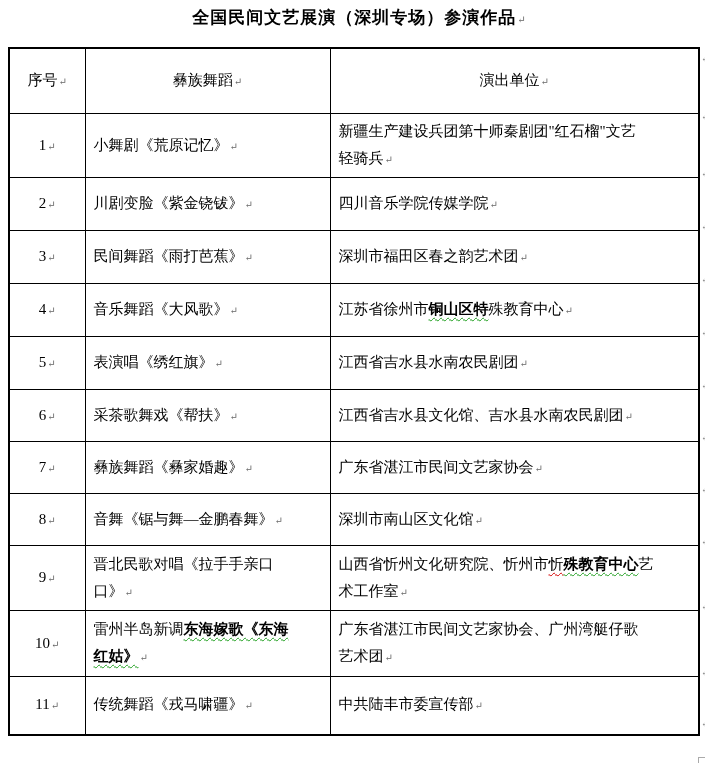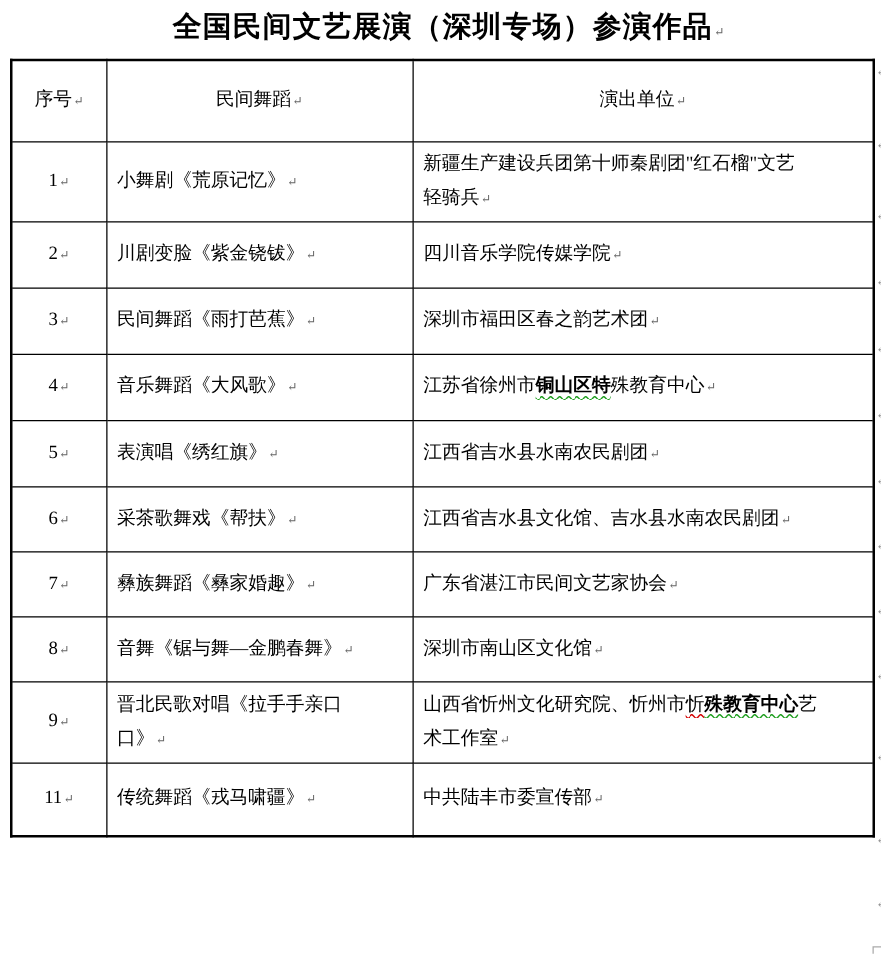--- a/index.html
+++ b/index.html
@@ -6,21 +6,21 @@
   body{
     width:705px;height:763px;position:relative;overflow:hidden;
     background:#ffffff;color:#000;
     font-family:"Liberation Serif","DejaVu Serif",serif;
   }
   .title-line{
     position:absolute;top:6px;left:0;width:718px;
     text-align:center;white-space:nowrap;
   }
   .doc-title{
-    display:inline;font-size:23px;font-weight:bold;letter-spacing:1px;font-family:Liberation Serif, serif;
+    display:inline;font-size:17px;font-weight:bold;letter-spacing:1px;font-family:Liberation Serif, serif;
   }
   .pmark{
     font-size:10px;color:#666;margin-left:1px;font-weight:normal;
     letter-spacing:0;vertical-align:baseline;
   }
   table.works{
     position:absolute;left:8px;top:47px;width:692px;
     border-collapse:collapse;table-layout:fixed;
     border:2px solid #000;
   }
@@ -62,21 +62,21 @@
 
 <table class="works">
   <colgroup>
     <col style="width:76px">
     <col style="width:245px">
     <col style="width:369px">
   </colgroup>
   <thead>
     <tr>
       <th><span>序号</span><span class="pmark">↵</span></th>
-      <th><span>民间舞蹈</span><span class="pmark">↵</span></th>
+      <th><span>彝族舞蹈</span><span class="pmark">↵</span></th>
       <th><span>演出单位</span><span class="pmark">↵</span></th>
     </tr>
   </thead>
   <tbody>
       <tr style="height: 57px;">
         <td class="cell-num"><span>1</span><span class="pmark">↵</span></td>
         <td class="cell-name"><span>小舞剧《荒原记忆》</span><span class="pmark">↵</span></td>
         <td class="cell-unit"><span>新疆生产建设兵团第十师秦剧团"红石榴"文艺
 轻骑兵</span><span class="pmark">↵</span></td>
       </tr>
@@ -115,20 +115,27 @@
         <td class="cell-name"><span>音舞《锯与舞—金鹏春舞》</span><span class="pmark">↵</span></td>
         <td class="cell-unit"><span>深圳市南山区文化馆</span><span class="pmark">↵</span></td>
       </tr>
       <tr style="height: 65px;">
         <td class="cell-num"><span>9</span><span class="pmark">↵</span></td>
         <td class="cell-name"><span>晋北民歌对唱《拉手手亲口
 口》</span><span class="pmark">↵</span></td>
         <td class="cell-unit"><span>山西省忻州文化研究院、忻州市</span><span class="wavy-red">忻</span><span class="wavy-green">殊教育中心</span><span>艺
 术工作室</span><span class="pmark">↵</span></td>
       </tr>
+      <tr style="height: 66px;">
+        <td class="cell-num"><span>10</span><span class="pmark">↵</span></td>
+        <td class="cell-name"><span>雷州半岛新调</span><span class="wavy-green">东海嫁歌《东海
+红姑》</span><span class="pmark">↵</span></td>
+        <td class="cell-unit"><span>广东省湛江市民间文艺家协会、广州湾艇仔歌
+艺术团</span><span class="pmark">↵</span></td>
+      </tr>
       <tr style="height: 58px;">
         <td class="cell-num"><span>11</span><span class="pmark">↵</span></td>
         <td class="cell-name"><span>传统舞蹈《戎马啸疆》</span><span class="pmark">↵</span></td>
         <td class="cell-unit"><span>中共陆丰市委宣传部</span><span class="pmark">↵</span></td>
       </tr>
     </tbody>
 </table>
 
 <div id="row-marks">
     <span class="row-end-mark" style="top: 53px;">↵</span>

